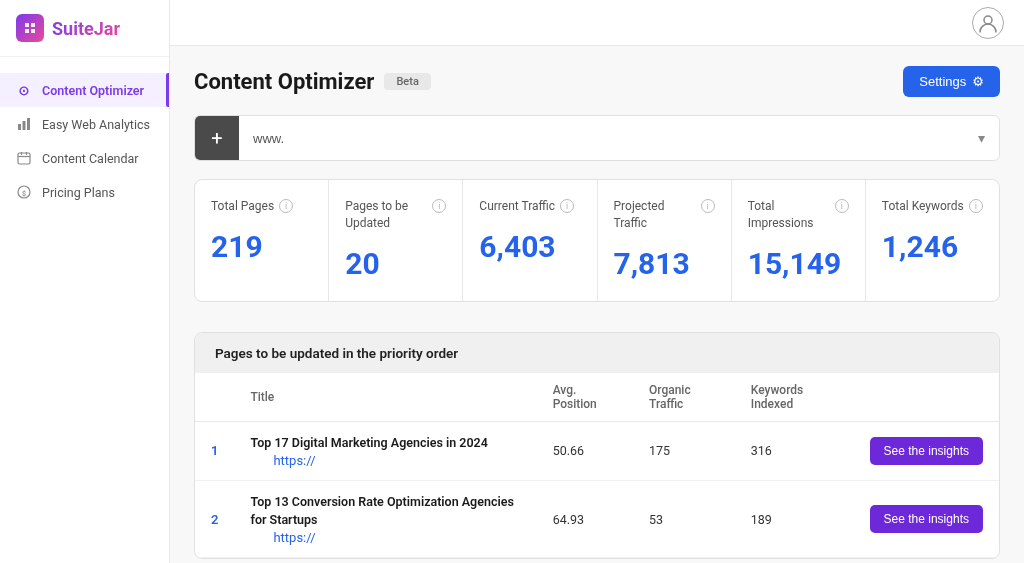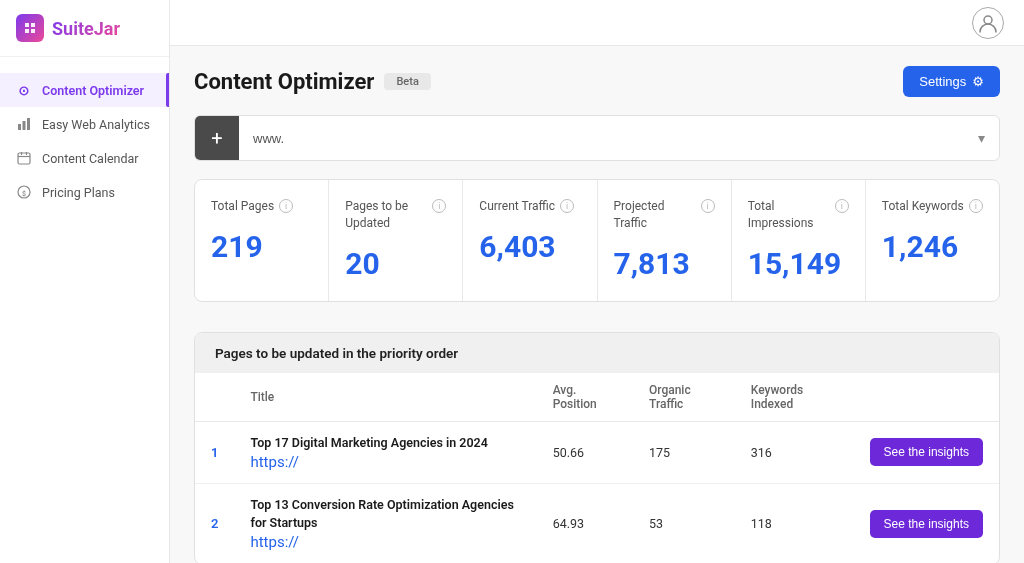--- a/index.html
+++ b/index.html
@@ -281,26 +281,27 @@
       font-size: 13px;
     }
     .page-title-cell {
       font-weight: 600;
       color: #1a1a1a;
       font-size: 12.5px;
       line-height: 1.4;
     }
     .page-url {
       color: #2563eb;
-      font-size: 15px;
+      font-size: 13px;
       margin-top: 2px;
       white-space: nowrap;
       overflow: hidden;
       text-overflow: ellipsis;
       max-width: 300px;
+      margin-left: 23px;
     }
     .insights-btn {
       background: #6d28d9;
       color: white;
       border: none;
       padding: 7px 14px;
       border-radius: 5px;
       cursor: pointer;
       font-size: 12px;
       font-weight: 500;
@@ -463,21 +464,21 @@
     </td>
   </tr>
               <tr>
     <td><span class="row-num">2</span></td>
     <td>
       <div class="page-title-cell">Top 13 Conversion Rate Optimization Agencies for Startups</div>
       <div class="page-url">https://</div>
     </td>
     <td>64.93</td>
     <td>53</td>
-    <td>118</td>
+    <td>189</td>
     <td>
       <button class="insights-btn">See the insights</button>
     </td>
   </tr>
             </tbody>
         </table>
       </div>
     </div>
   </div>
 </div>

